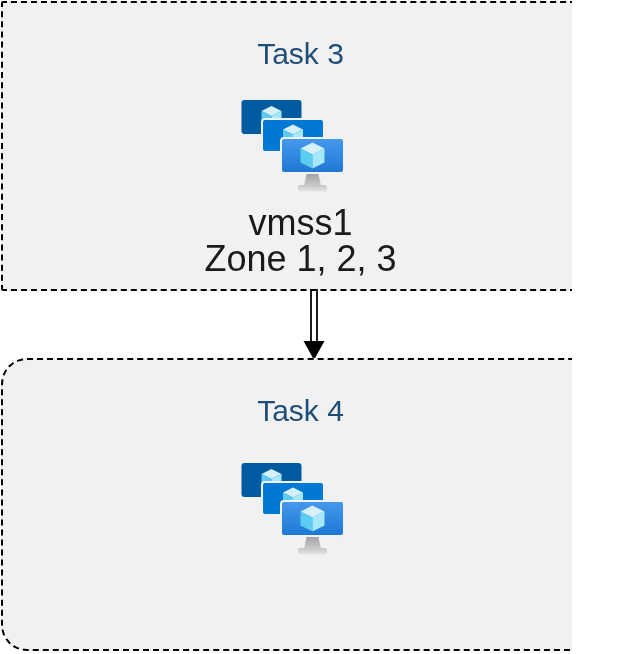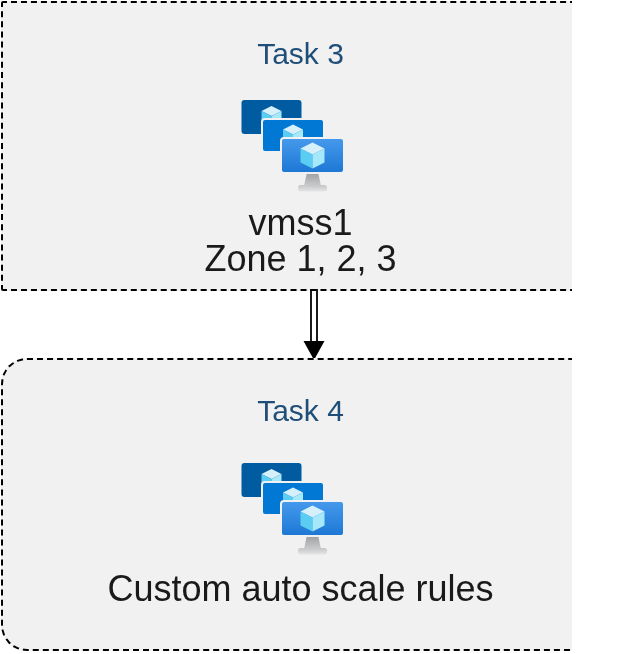--- a/index.html
+++ b/index.html
@@ -134,18 +134,15 @@
     <polygon points="20,71 9.5,52 30.5,52" fill="#000000"></polygon>
   </svg>
 
   <section class="task-box box-task4">
     <h2 class="task-title">Task 4</h2>
     <div class="icon-wrap">
       <svg width="104" height="96" viewBox="0 0 104 96">
           <use href="#vmss-icon"></use>
         </svg>
     </div>
-    <div class="labels">
-      <div class="label-line">Custom auto scale rules</div>
-    </div>
   </section>
 
 </div>
 
 </body></html>

